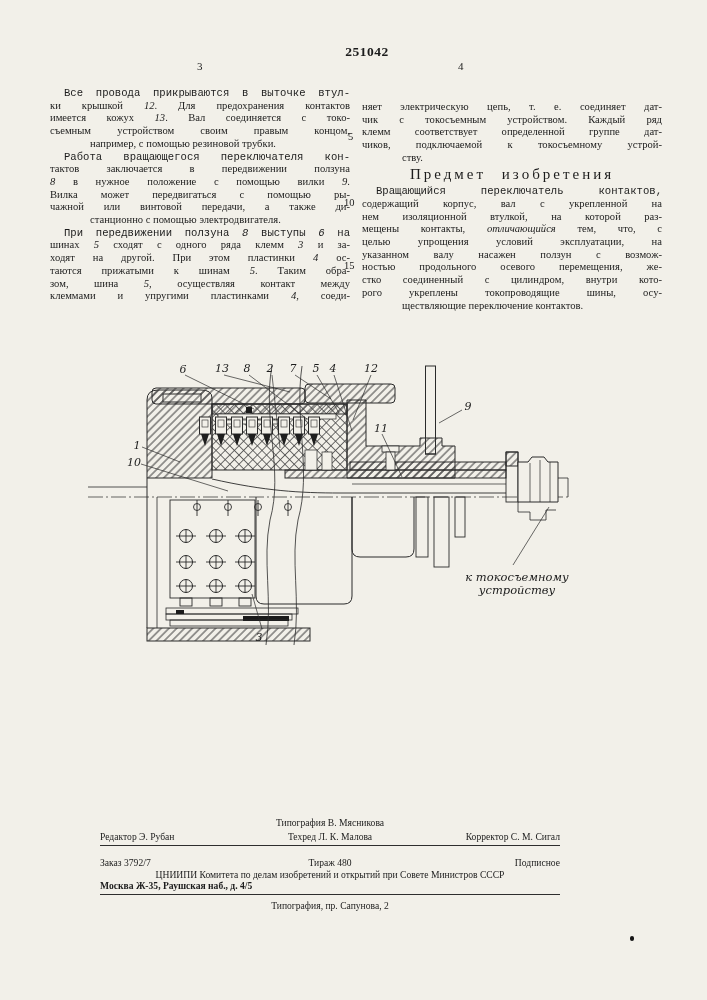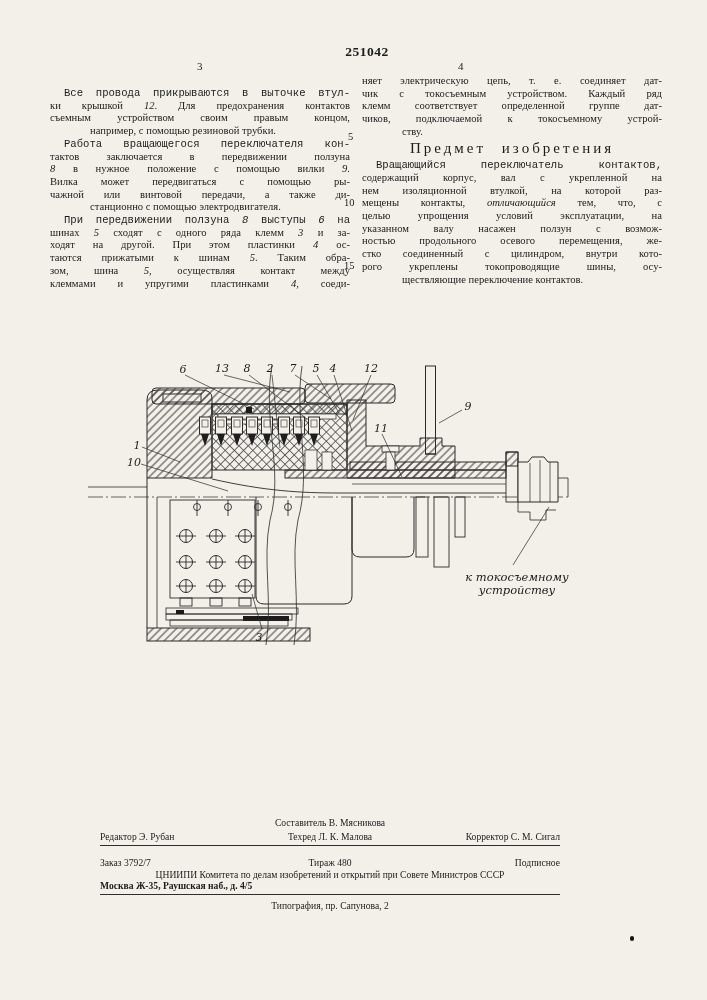--- a/index.html
+++ b/index.html
@@ -15,21 +15,21 @@
     font-weight:bold;font-size:13.5px;letter-spacing:.5px;padding-left:17px;
   }
   .pageno{font-size:11px;}
   .pageno.left{left:197px;top:60px;}
   .pageno.right{left:458px;top:60px;}
   .gutter-num{font-size:10.5px;width:20px;text-align:left;}
   .col{
     font-size:10.6px;line-height:12.7px;
   }
   .col-left{left:50px;top:87px;width:300px;}
-  .col-right{left:362px;top:75px;width:300px;}
+  .col-right{left:362px;top:101px;width:300px;}
   .bline{text-align:justify;text-align-last:justify;white-space:normal;}
   .bline.e{text-align-last:left;padding-left:40px;}
   .bline.i{text-indent:14px;font-family:Liberation Mono, monospace;}
   .bline i{font-style:italic;}
   .claims-heading{
     text-align:center;font-size:15px;letter-spacing:3px;word-spacing:9px;
     margin-top:3.5px;margin-bottom:4.5px;text-align-last:center;
   }
   .figure-wrap{left:85px;top:350px;width:490px;height:310px;}
   .footer{
@@ -54,20 +54,21 @@
 <div class="abs pageno left">3</div>
 <div class="abs pageno right">4</div>
 
 <div class="abs gutter-num" style="left:348px;top:131px;">5</div>
 <div class="abs gutter-num" style="left:344px;top:197px;">10</div>
 <div class="abs gutter-num" style="left:344px;top:260px;">15</div>
 
 <div class="abs col col-left" id="leftcol">
     <div class="bline i">Все провода прикрываются в выточке втул-</div>
     <div class="bline">ки крышкой <i>12</i>. Для предохранения контактов</div>
+    <div class="bline">имеется кожух <i>13</i>. Вал соединяется с токо-</div>
     <div class="bline">съемным устройством своим правым концом,</div>
     <div class="bline e">например, с помощью резиновой трубки.</div>
     <div class="bline i">Работа вращающегося переключателя кон-</div>
     <div class="bline">тактов заключается в передвижении ползуна</div>
     <div class="bline"><i>8</i> в нужное положение с помощью вилки <i>9</i>.</div>
     <div class="bline">Вилка может передвигаться с помощью ры-</div>
     <div class="bline">чажной или винтовой передачи, а также ди-</div>
     <div class="bline e">станционно с помощью электродвигателя.</div>
     <div class="bline i">При передвижении ползуна <i>8</i> выступы <i>6</i> на</div>
     <div class="bline">шинах <i>5</i> сходят с одного ряда клемм <i>3</i> и за-</div>
@@ -291,21 +292,21 @@
     <text x="259" y="641">3</text>
   </g>
 
   <g fill="#1c1c1c" font-size="11.5" text-anchor="middle">
     <text x="517" y="581">к токосъемному</text>
     <text x="517" y="594">устройству</text>
   </g>
 </svg>
 
 <div class="abs footer">
-  <div class="f-center">Составитель В. Мясникова</div>
+  <div class="f-center">Типография В. Мясникова</div>
   <div class="f-row">
     <span class="l">Редактор Э. Рубан</span>
     <span class="c">Техред Л. К. Малова</span>
     <span class="r">Корректор С. М. Сигал</span>
   </div>
   <hr class="f-rule">
   <div class="f-row" style="margin-top:11px;">
     <span class="l">Заказ 3792/7</span>
     <span class="c">Тираж 480</span>
     <span class="r">Подписное</span>

